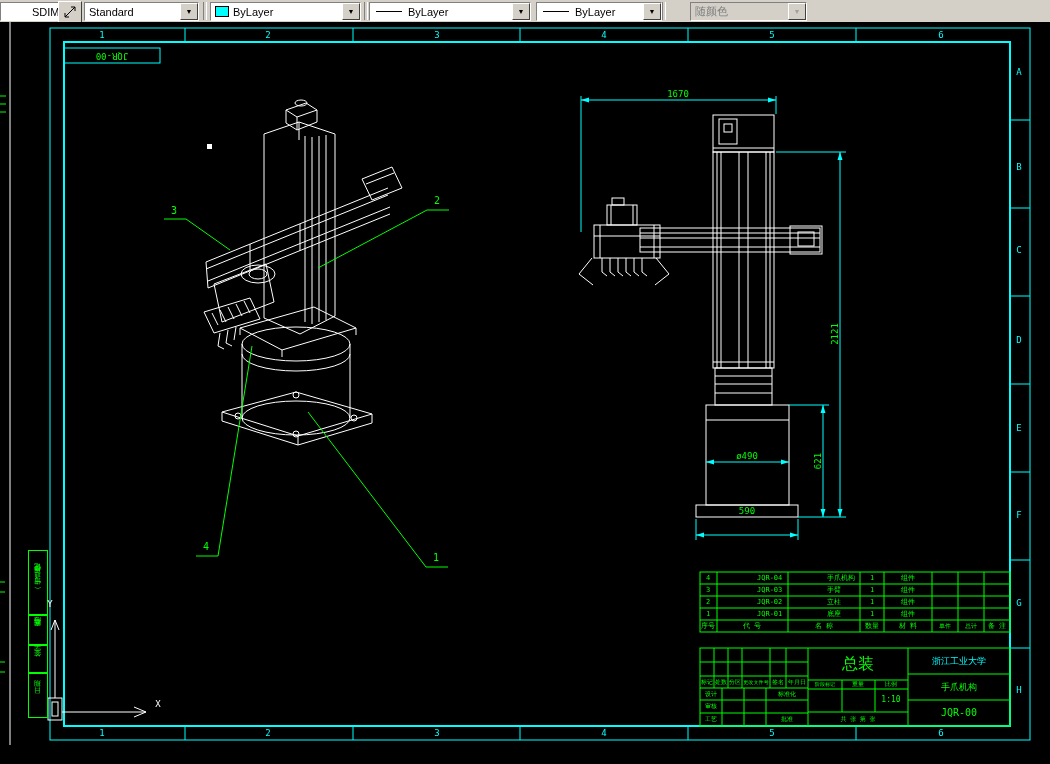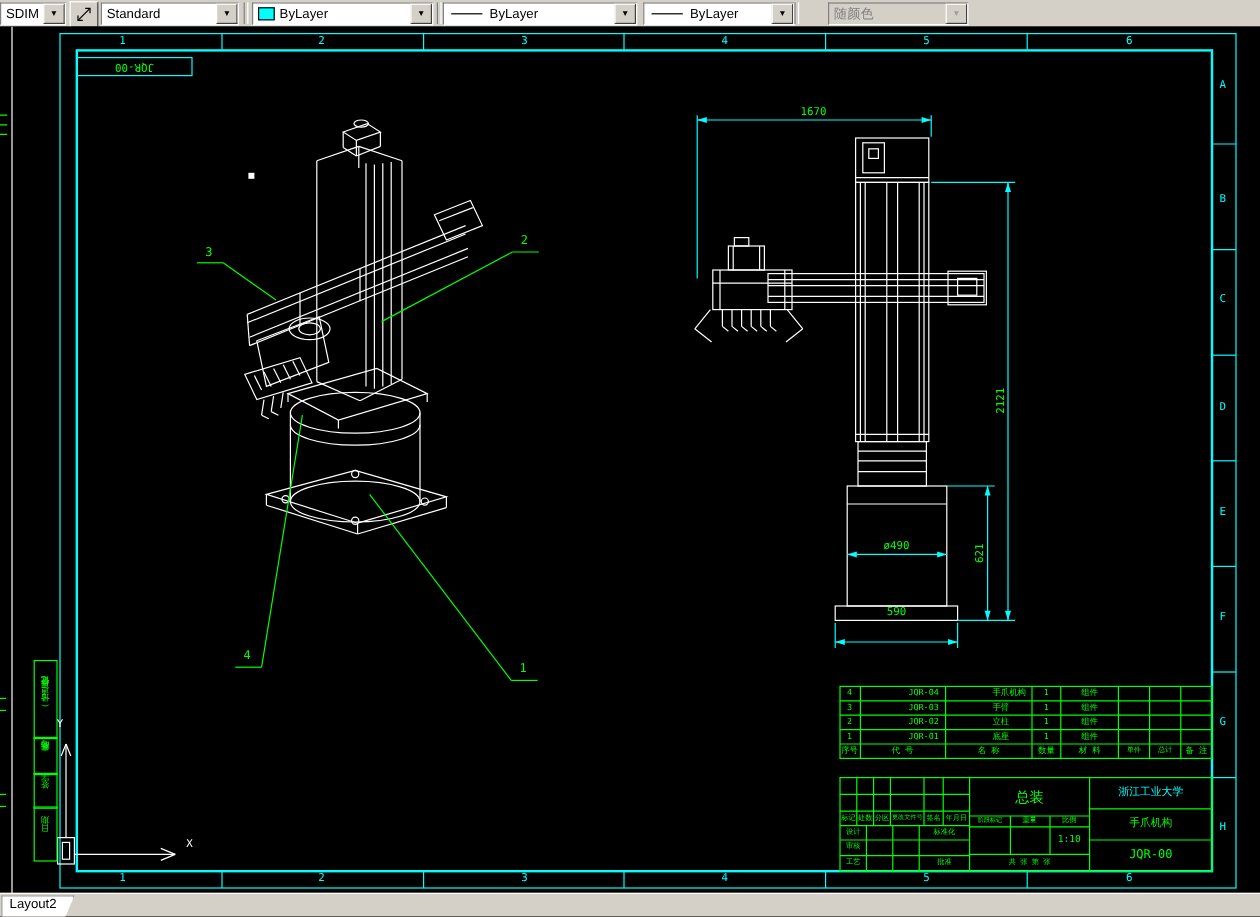--- a/index.html
+++ b/index.html
@@ -27,38 +27,38 @@
   
   .canvas{position:absolute;top:22px;left:0;width:1050px;height:723px;background:#000;
           font-family:"DejaVu Sans Mono",monospace;}
   .t{position:absolute;transform:translate(-50%,-50%);white-space:nowrap;line-height:1;}
   .tl{position:absolute;transform:translate(0,-50%);white-space:nowrap;line-height:1;margin-left:36px;}
   .rot90{transform:translate(-50%,-50%) rotate(-90deg);}
   .rot180{transform:translate(-50%,-50%) rotate(180deg);}
   .green{color:#00ff00}.cyan{color:#00ffff}.white{color:#ffffff}
   .f5{font-size:6px;transform-origin:center;transform:translate(-50%,-50%) scale(.85);}
   .f6{font-size:6px}.f7{font-size:7px}.f8{font-size:8px}.f9{font-size:9px}
-  .f10{font-size:10px}.f12{font-size:12px}
+  .f10{font-size:10px}.f12{font-size:16px}
   .mcell{position:absolute;border:1px solid #00ff00;color:#00ff00;font-size:7px;
          writing-mode:vertical-rl;transform:rotate(180deg);
          display:flex;align-items:center;justify-content:center;letter-spacing:1px;}
   
   .statusbar{position:absolute;left:0;bottom:0;width:1050px;height:19px;background:#d4d0c8;
              border-top:1px solid #ffffff;}
   .laytab{position:absolute;left:1px;top:1px;height:17px;background:#fff;color:#000;
           border:1px solid #808080;border-bottom:none;font-size:11px;
           padding:1px 14px 0 6px;clip-path:polygon(0 0,100% 0,calc(100% - 8px) 100%,0 100%);}
 </style>
 </head>
 <body>
 
 <div class="screen">
 
   <div class="toolbar">
-    <div class="combo" style="left:0;width:53px;">
+    <div class="combo" style="left:0;width:53px;padding-left:27px;">
       <span class="ctext">SDIM</span>
       <span class="combo-btn">▼</span>
     </div>
     <div class="tbtn" style="left:58px;width:22px;">
       <svg width="14" height="14" viewBox="0 0 14 14">
         <line x1="2" y1="12" x2="12" y2="2" stroke="#000"></line>
         <polyline points="2,8 2,12 6,12" fill="none" stroke="#000"></polyline>
         <polyline points="8,2 12,2 12,6" fill="none" stroke="#000"></polyline>
       </svg>
     </div>
@@ -438,17 +438,14 @@
     <div class="t green f5" style="left:825px;top:662px">阶段标记</div>
     <div class="t green f6" style="left:858px;top:662px">重量</div>
     <div class="t green f6" style="left:891px;top:662px">比例</div>
     <div class="t green f8" style="left:891px;top:678px">1:10</div>
     <div class="t green f6" style="left:858px;top:697px">共 张 第 张</div>
     <div class="t cyan f9" style="left:959px;top:639px">浙江工业大学</div>
     <div class="t green f9" style="left:959px;top:665px">手爪机构</div>
     <div class="t green f10" style="left:959px;top:691px">JQR-00</div>
   </div>
 
-  <div class="statusbar">
-    <div class="laytab">Layout2</div>
-  </div>
 
 </div>
 
 </body></html>

